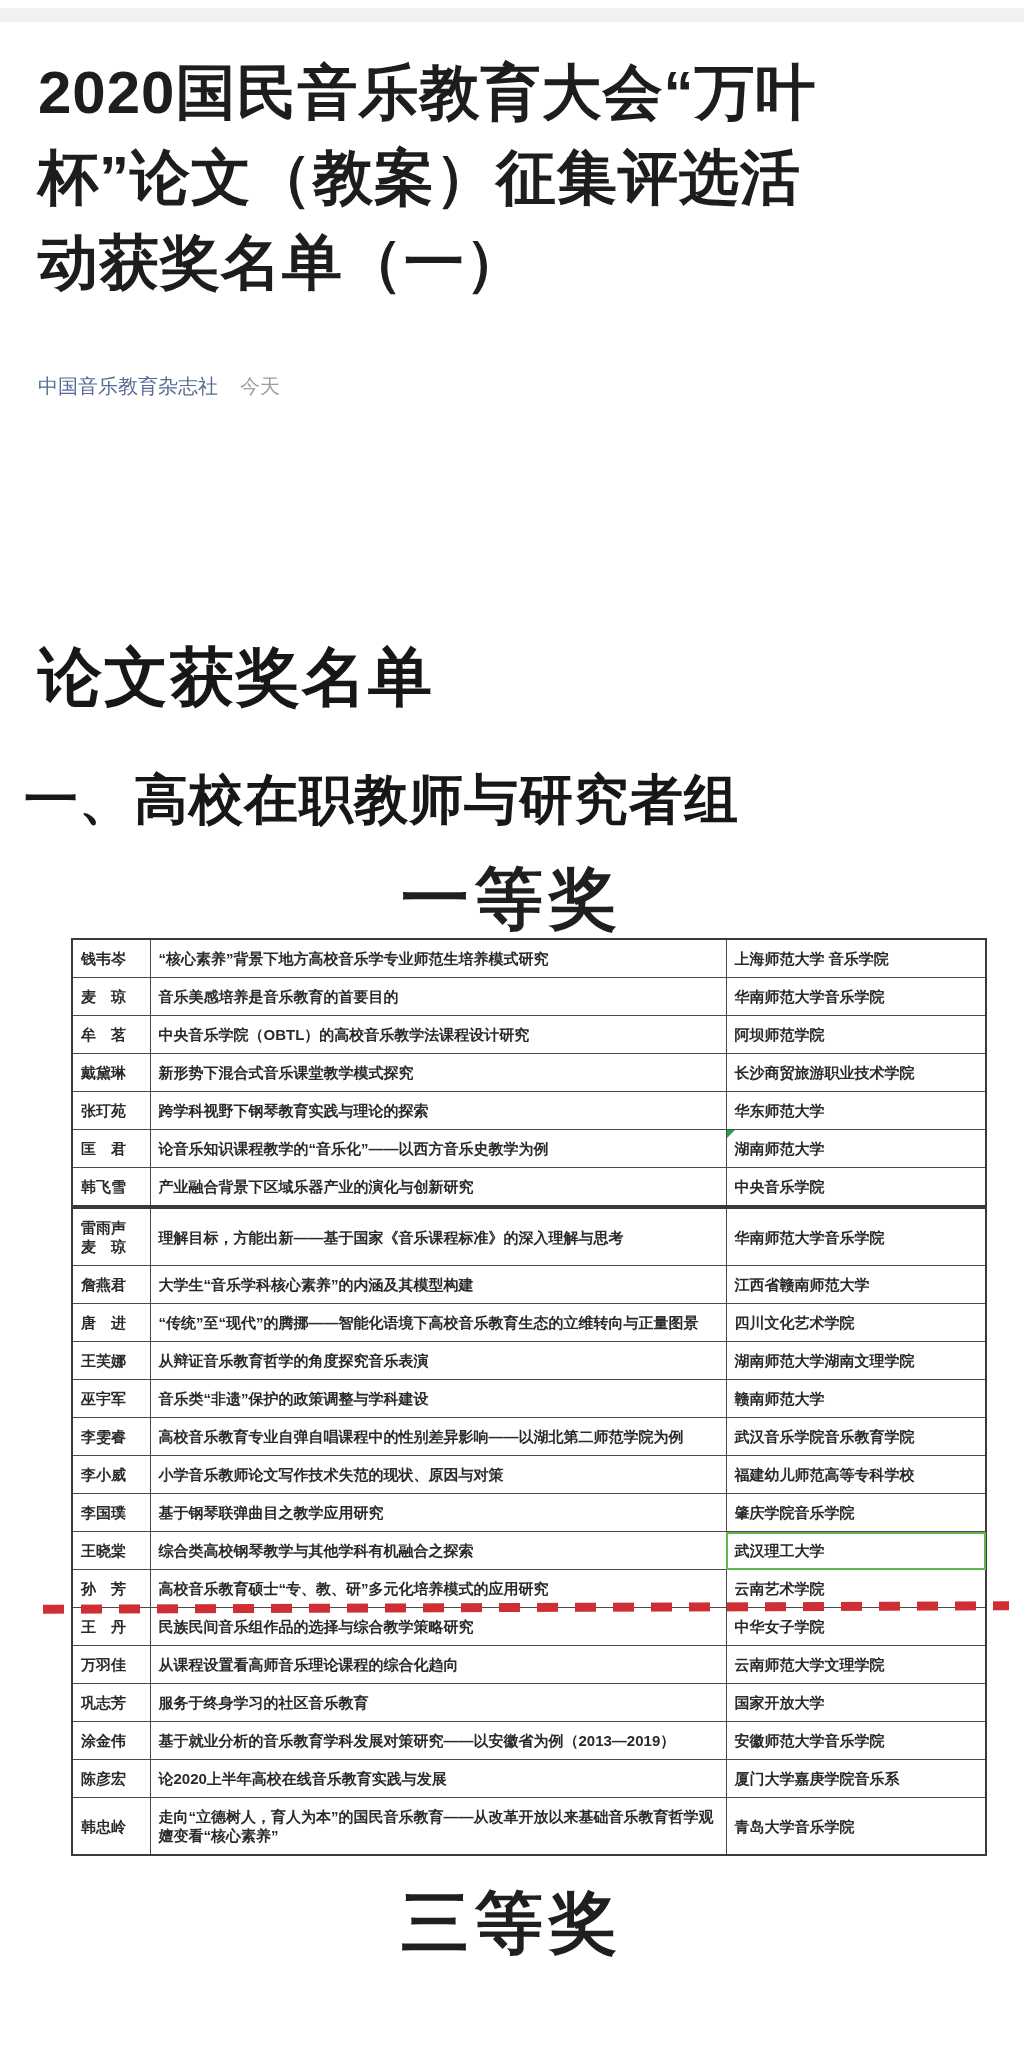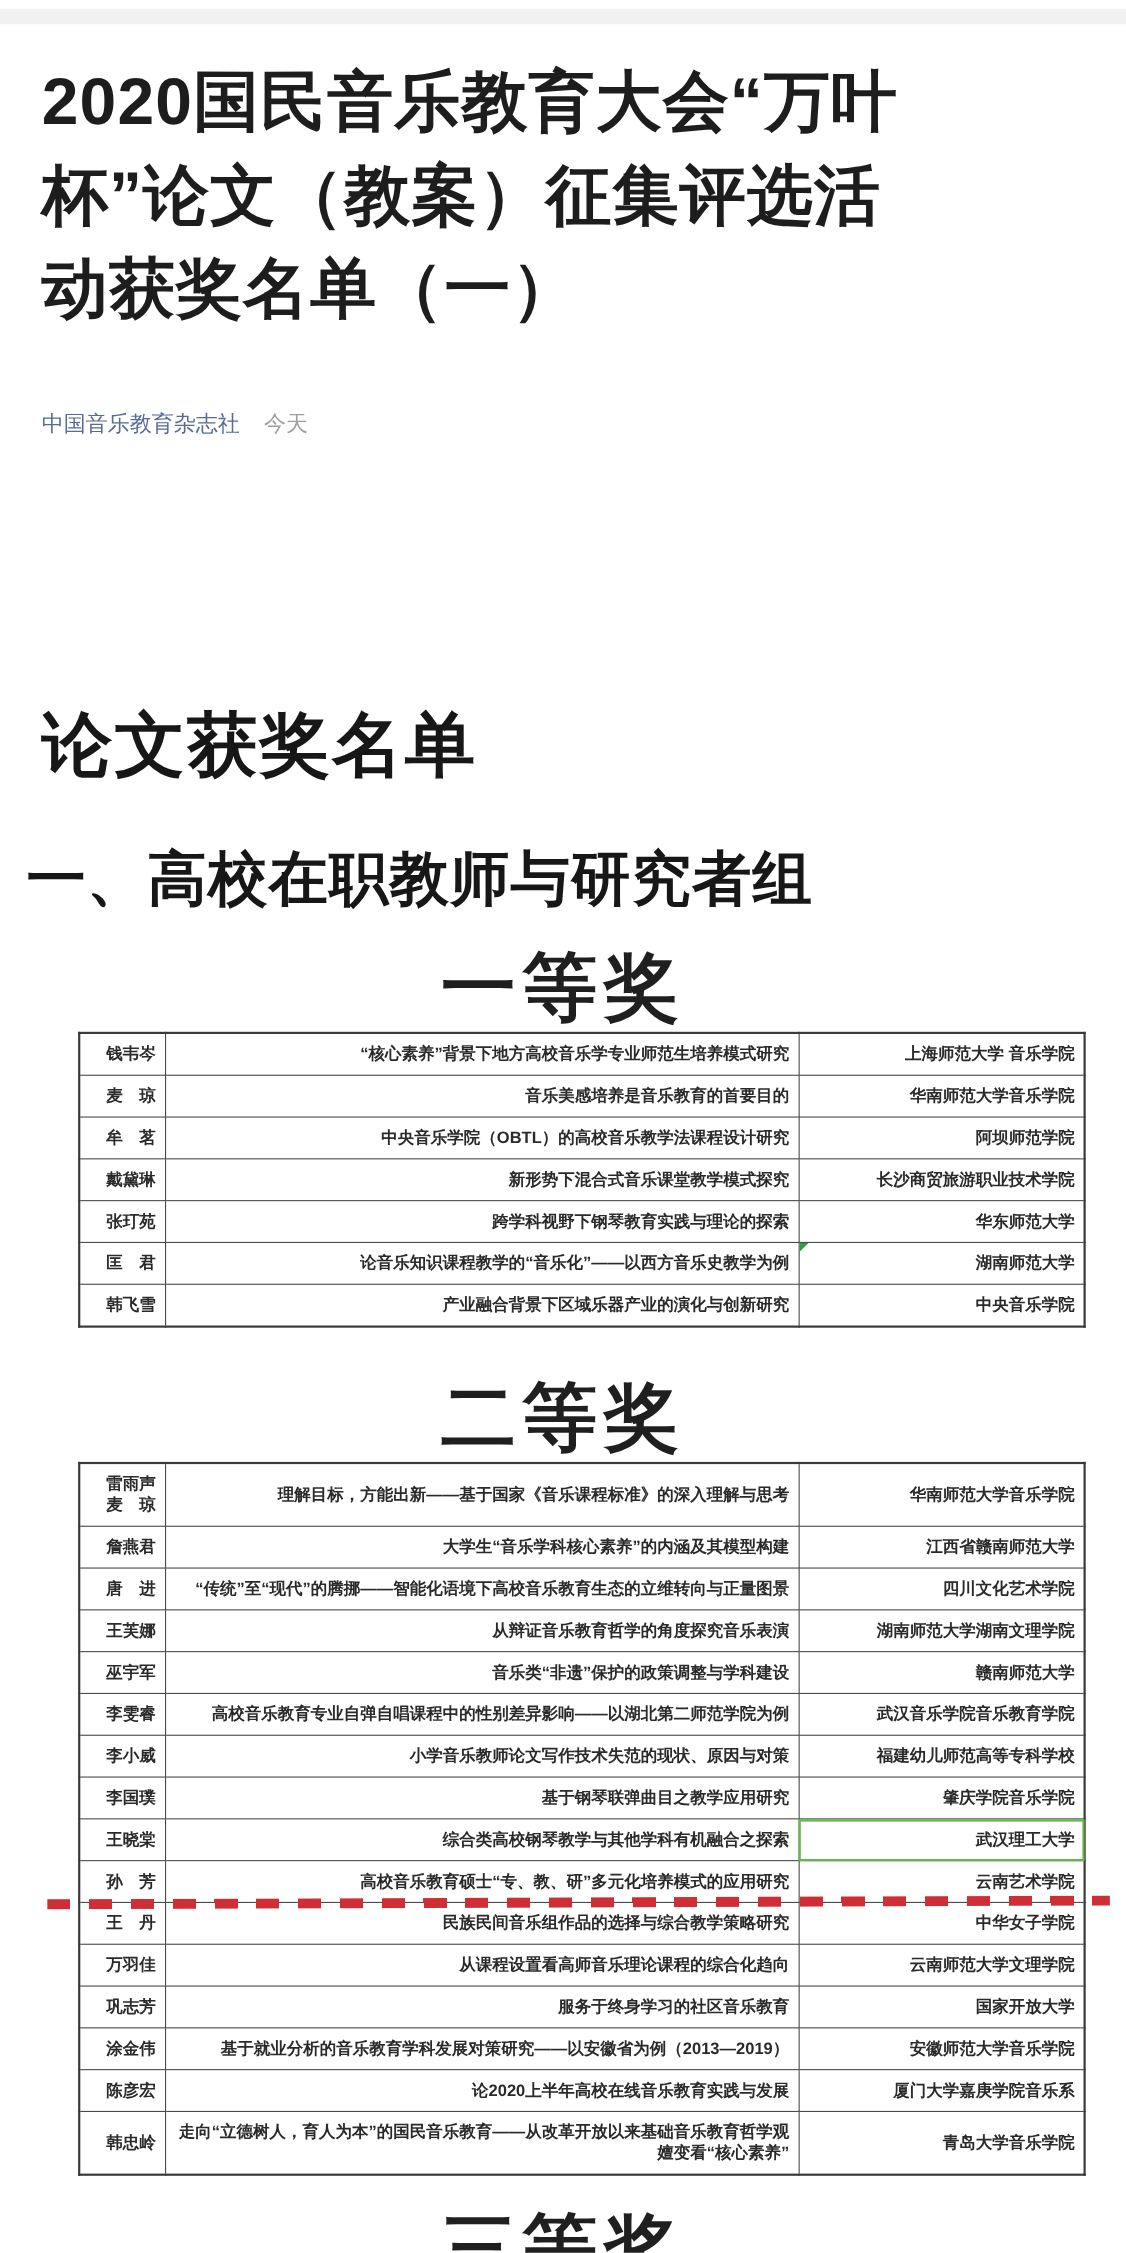--- a/index.html
+++ b/index.html
@@ -12,21 +12,21 @@
   .content{padding:0 38px;}
   h1,h2,h3{margin:0;padding:0;}
   .title{margin-top:50px;font-size:60px;line-height:85px;font-weight:700;color:#1d1d1d;letter-spacing:1px;}
   .byline{margin-top:64px;font-size:20px;line-height:34px;}
   .author{color:#576b95;cursor:pointer;}
   .date{color:#9e9e9e;margin-left:22px;}
   .main-heading{margin-top:235px;font-size:64px;line-height:78px;font-weight:700;text-align:left;color:#171717;letter-spacing:2px;}
   .section-heading{margin-top:50px;margin-left:-14px;font-size:54px;line-height:66px;font-weight:700;color:#171717;letter-spacing:1px;}
   .award-level{margin-top:34px;margin-bottom:8px;font-size:68px;line-height:64px;font-weight:700;text-align:center;color:#1f1f1f;letter-spacing:6px;}
   .award:nth-of-type(2) .award-level{margin-top:50px;}
-  .tableWrap{position:relative;margin-left:33px;width:914px;text-align:right;}
+  .tableWrap{position:relative;margin-left:33px;width:914px;}
   table.award-table{border-collapse:collapse;width:914px;table-layout:fixed;border:2px solid #3a3a3a;}
   table.award-table td{
     border:1px solid #4a4a4a;padding:9px 8px;font-size:15px;line-height:19px;
     font-weight:600;color:#2a2a2a;vertical-align:middle;overflow:hidden;
   }
   td.name-cell{white-space:pre-line;padding-left:7px;}
   td.school-cell{padding-left:10px;}
   td.green-box{outline:2px solid #63b54e;outline-offset:-2px;}
   td.corner-mark{position:relative;}
   td.corner-mark::before{
@@ -103,21 +103,20 @@
               <tr>
                 <td class="name-cell">韩飞雪</td>
                 <td class="title-cell">产业融合背景下区域乐器产业的演化与创新研究</td>
                 <td class="school-cell">中央音乐学院</td>
               </tr>
             </tbody>
           </table>
         </div>
       </section>
       <section class="award">
-        <h3 class="award-level">二等奖</h3>
         <div class="tableWrap">
           <table class="award-table">
             <colgroup>
               <col style="width: 78px;">
               <col style="width: 576px;">
               <col style="width: 260px;">
             </colgroup>
             <tbody>
               <tr>
                 <td class="name-cell">雷雨声

